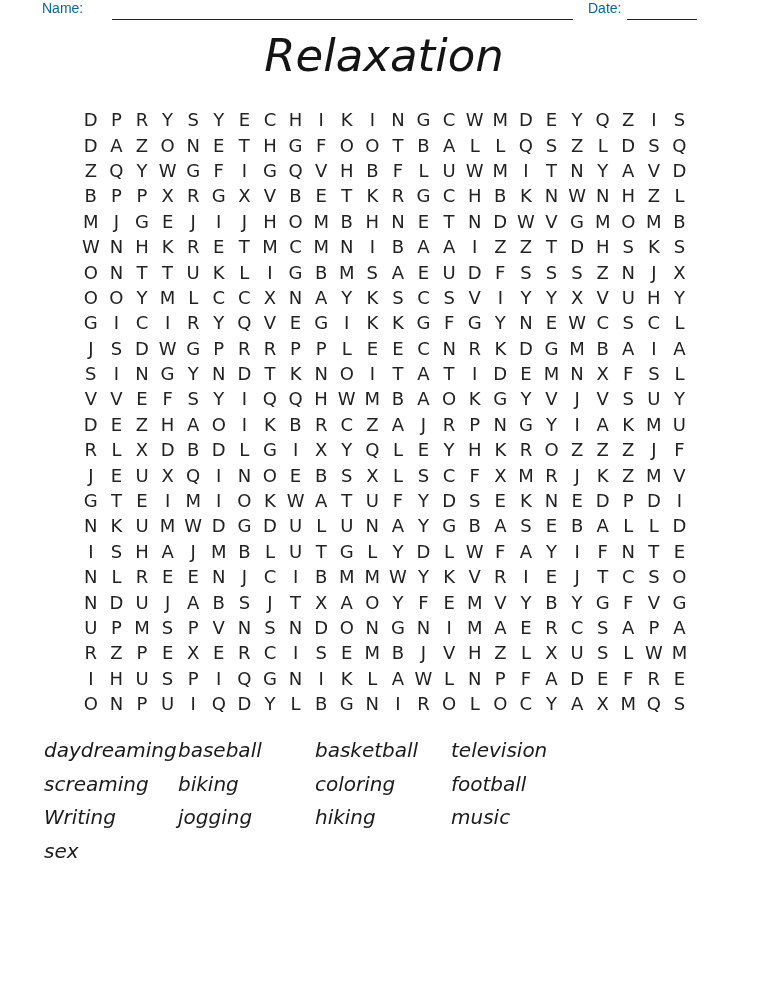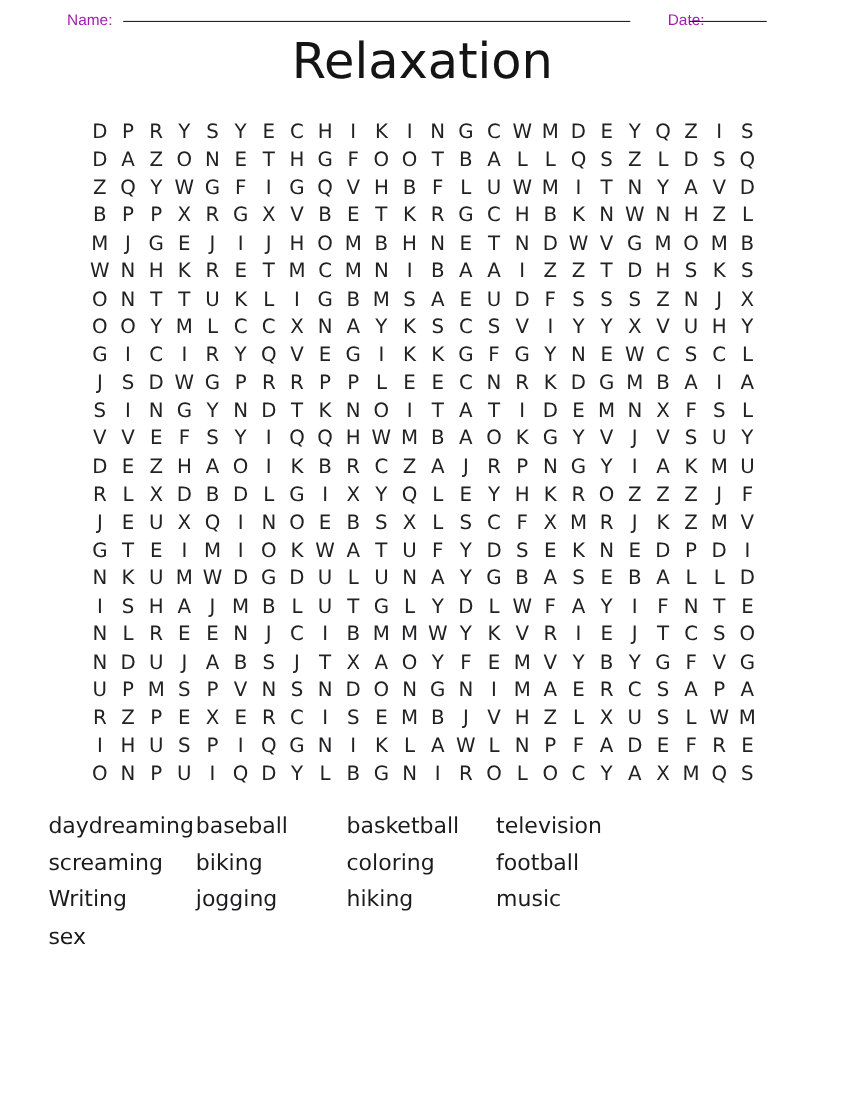--- a/index.html
+++ b/index.html
@@ -9,25 +9,24 @@
     height: 994px;
     background: #ffffff;
     font-family: "DejaVu Sans", sans-serif;
     color: #1d1d1f;
     overflow: hidden;
   }
 
   
   .hdr-label {
     position: absolute;
-    top: 10px;
+    top: 0;
     font-family: "Liberation Sans", sans-serif;
     font-size: 14px;
-    color: #a21caf;
-    margin-left: 19px;
+    color: #0369a1;
   }
   #name-label { left: 42px; }
   #date-label { left: 588px; }
   .blank-line {
     position: absolute;
     top: 19px;
     border-bottom: 1.5px solid #222222;
     height: 0;
   }
   #name-line { left: 112px; width: 461px; }
@@ -38,20 +37,21 @@
     position: absolute;
     top: 33px;
     left: 0;
     width: 768px;
     text-align: center;
     font-size: 45px;
     line-height: 1;
     font-weight: 500;
     letter-spacing: 0px;
     color: #141414;
+    font-style: italic;
   }
 
   
   #grid {
     position: absolute;
     left: 78px;
     top: 107px;
     display: grid;
     grid-template-columns: repeat(24, 25.6px);
     grid-auto-rows: 25.4px;
@@ -73,20 +73,21 @@
     width: 690px;
     display: grid;
     grid-template-columns: 134px 137px 136px 135px 1fr;
   }
   .word-col { display: flex; flex-direction: column; }
   .word {
     font-size: 20px;
     line-height: 33.6px;
     color: #1b1b1d;
     white-space: nowrap;
+    font-style: italic;
   }
 </style>
 </head>
 <body>
 
 <div id="page">
 
   <span class="hdr-label" id="name-label">Name:</span>
   <div class="blank-line" id="name-line"></div>
 

